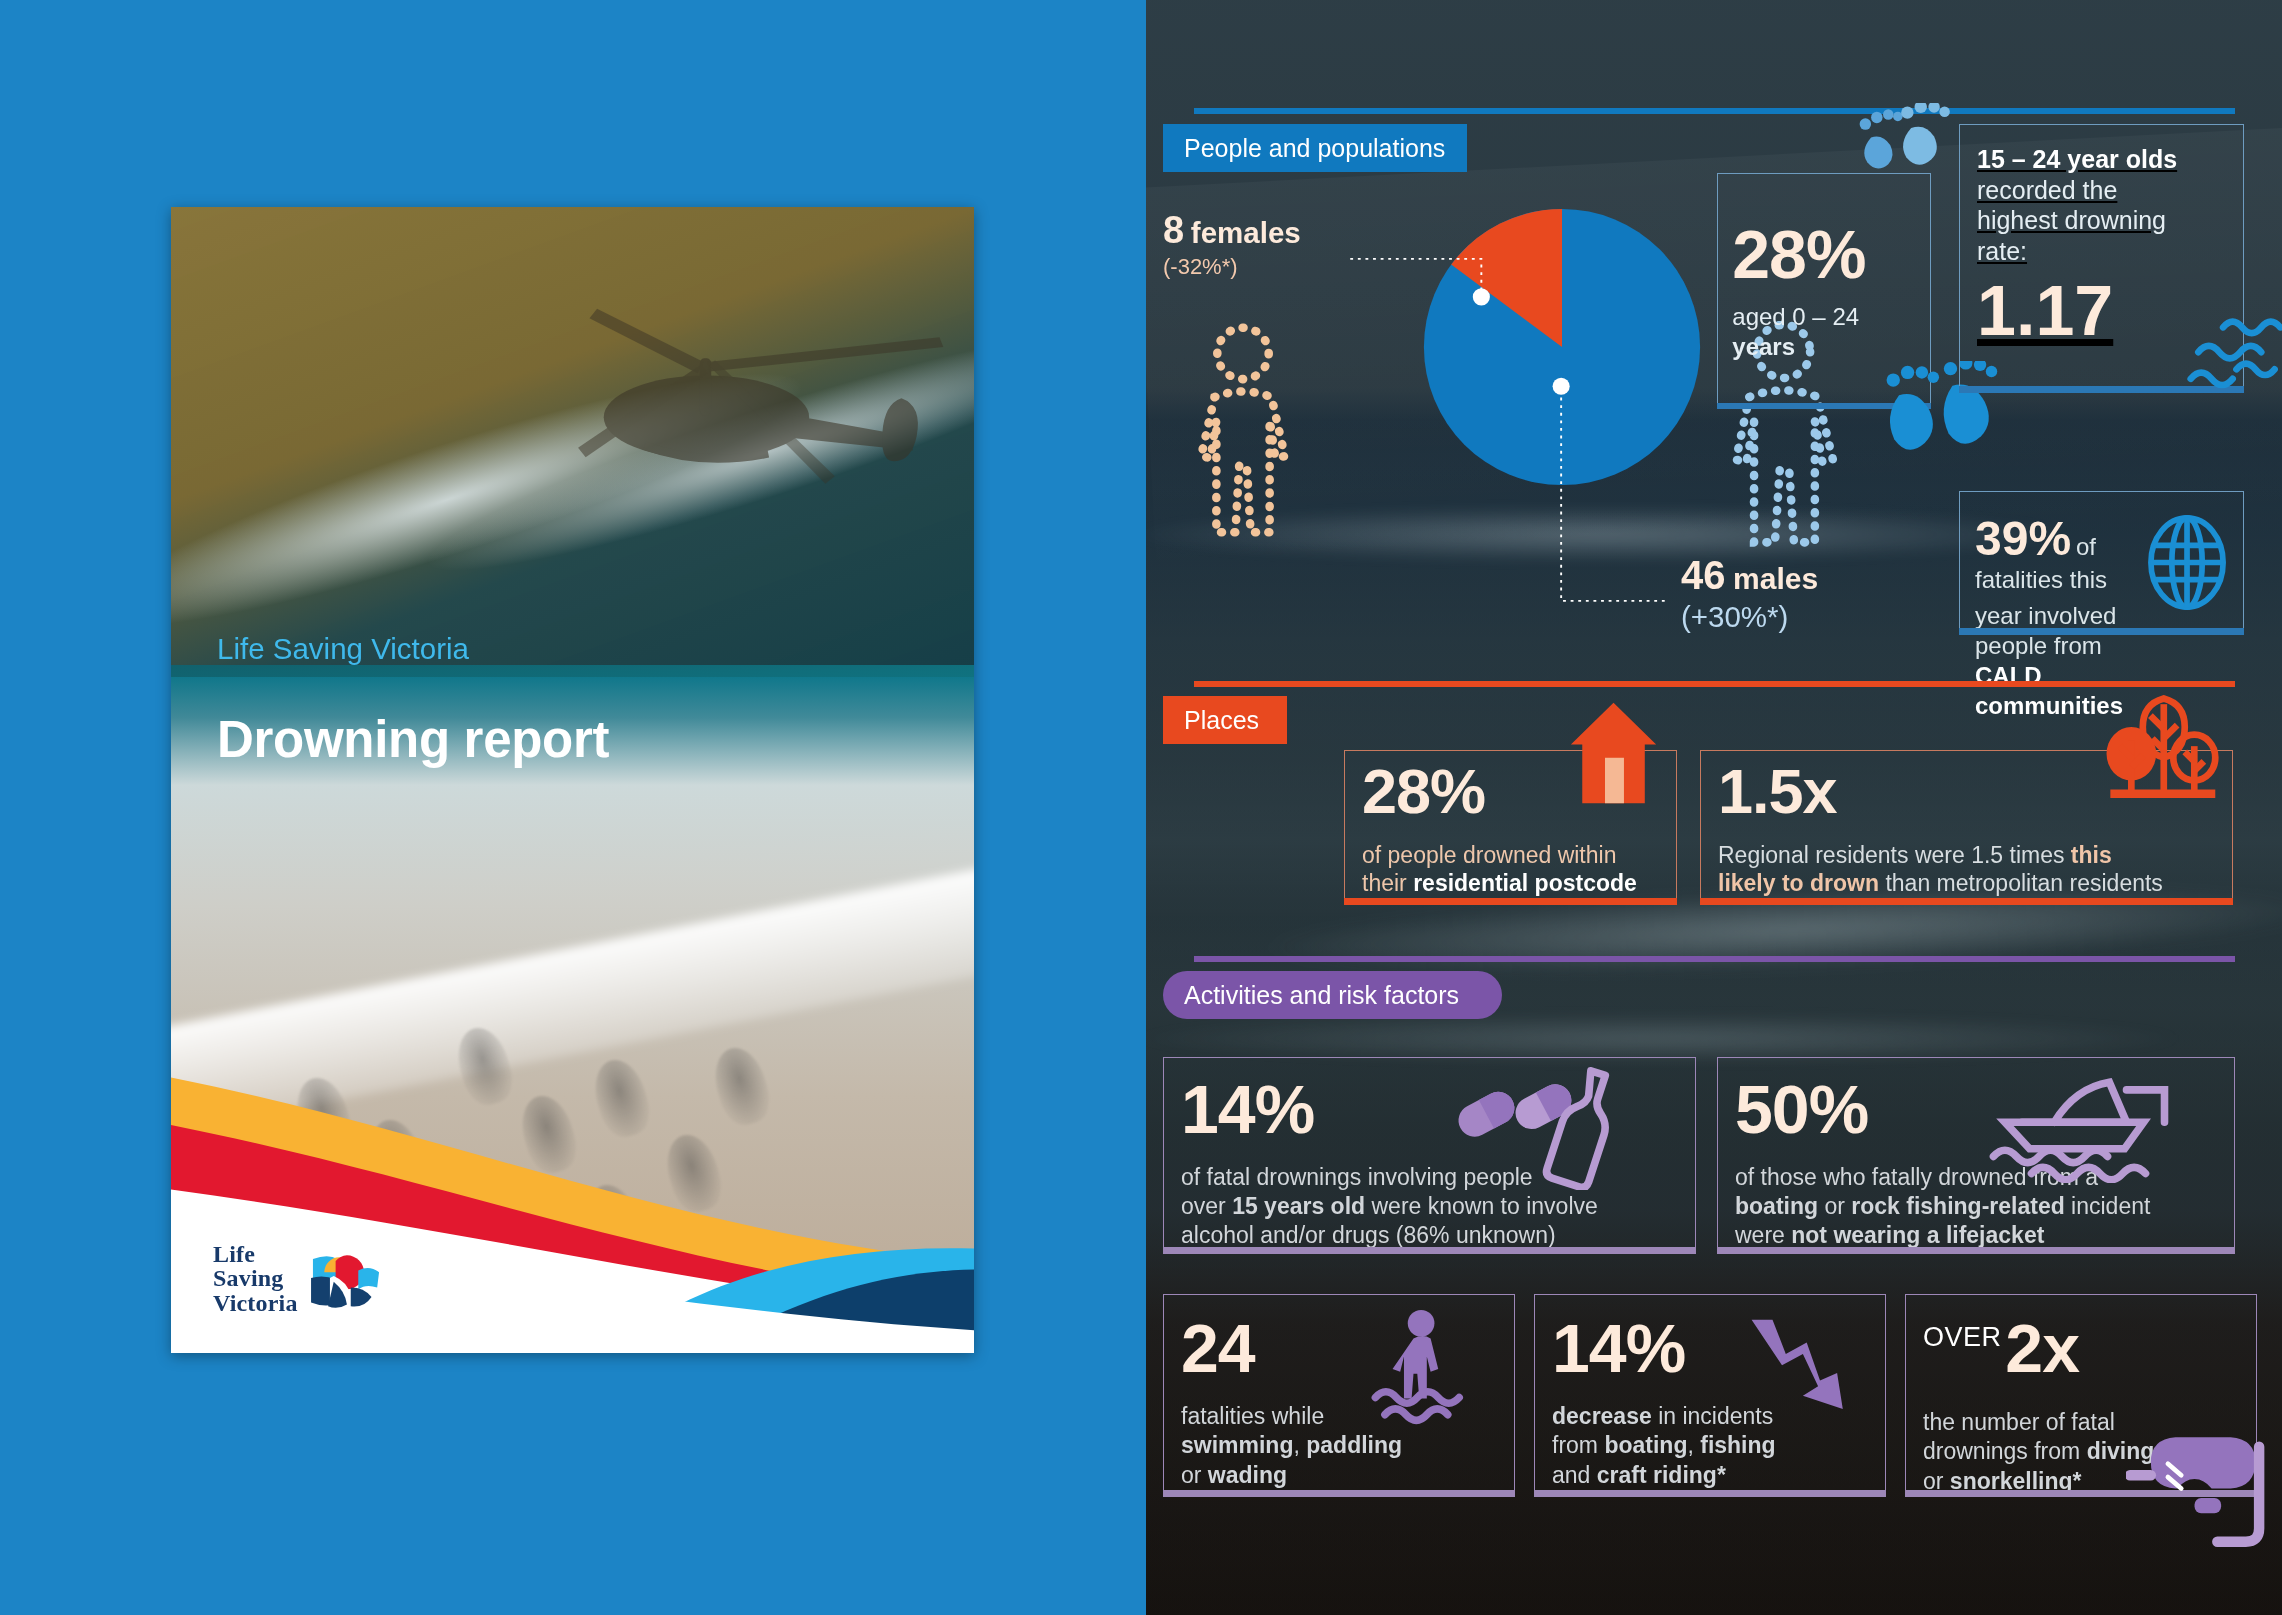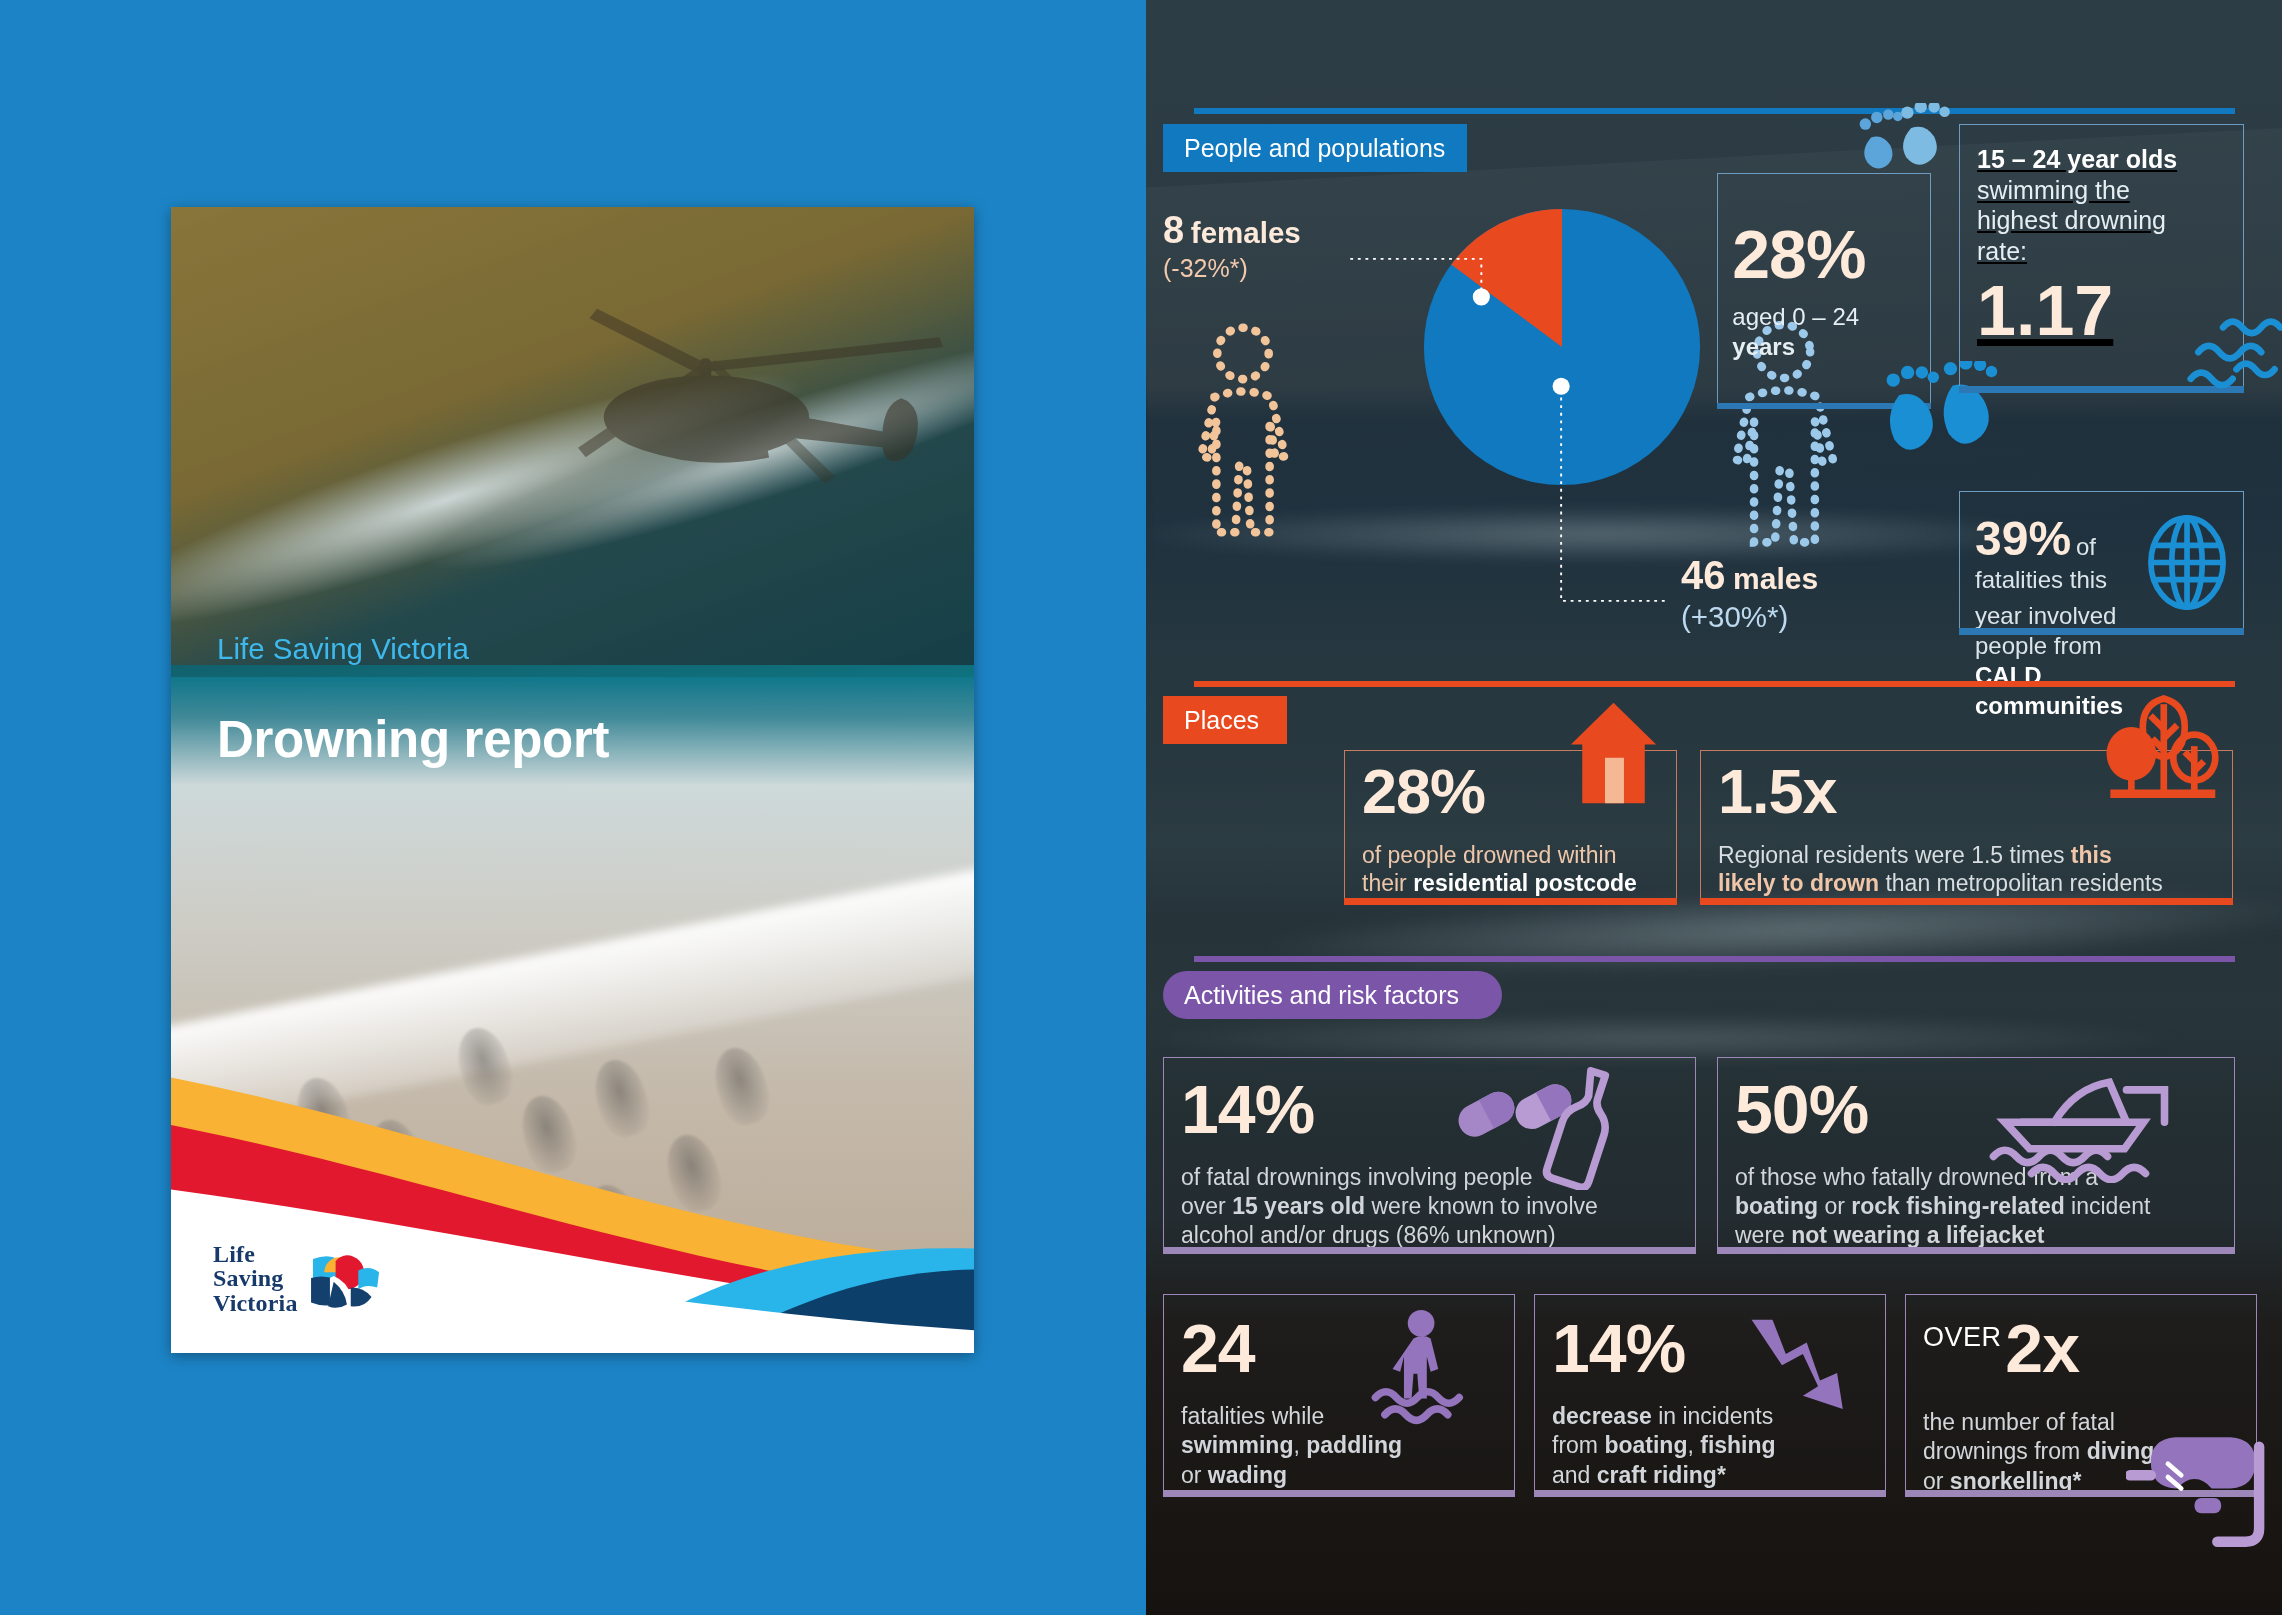--- a/index.html
+++ b/index.html
@@ -182,21 +182,21 @@
 
       <div class="rule" style="left:48px;top:108px;width:1041px;background:#1079bf;"></div>
       <div class="sect-tab" style="left:17px;top:124px;width:304px;background:#1079bf;">
         <span>People and populations</span>
       </div>
 
       <div style="position:absolute;left:17px;top:211px;">
         <div style="color:#fdeadb;font-size:38px;font-weight:700;line-height:1;">
           <span>8</span><span style="font-size:29.5px;font-weight:700;margin-left:6.7px;">females</span>
         </div>
-        <div style="color:#f3c9ad;font-size:25px;margin-top:4.8px;">(-32%*)</div>
+        <div style="color:#f3c9ad;font-size:22px;margin-top:4.8px;">(-32%*)</div>
       </div>
 
       <svg style="position:absolute;left:276px;top:207px;" width="280" height="280" viewBox="0 0 294 294">
           <circle cx="147" cy="147" r="145" fill="#1079bf"></circle>
           <path d="M 147 147 L 147 2 A 145 145 0 0 0 30.692137050518653 60.41200420309599 Z" fill="#e8491f"></path>
         </svg>
 
       <svg style="position:absolute;left:171px;top:209px;" width="399" height="438" viewBox="0 0 420 460">
         <polyline points="35,52 173,52 173,88" fill="none" stroke="#ffffff" stroke-width="2" stroke-dasharray="3 5"></polyline>
         <circle cx="173" cy="92" r="9" fill="#ffffff"></circle>
@@ -266,21 +266,21 @@
             <circle cx="92" cy="2" r="7"></circle>
             <circle cx="107" cy="4" r="6.5"></circle>
             <circle cx="119" cy="11" r="6"></circle>
         </g>
       </svg>
 
       <div class="statbox" style="left:813px;top:124px;width:285px;height:268px;border-color:#6e9cc0;">
         <div style="position:absolute;left:17px;top:19px;text-decoration:underline;">
           <div style="font-size:25px;color:#ffffff;font-weight:700;line-height:1.22;">15 – 24 year olds</div>
           <div style="font-size:25px;color:#e5eef3;line-height:1.22;font-weight:400;">
-            <span>swimming the</span><br>
+            <span>recorded the</span><br>
             <span>highest drowning</span><br>
             <span>rate:</span>
           </div>
           <div style="font-size:70px;font-weight:700;color:#fdeadb;line-height:1;margin-top:9.5px;">1.17</div>
         </div>
       </div>
       <div style="position:absolute;left:813px;top:386px;width:285px;height:6.7px;background:#2b78b5;"></div>
 
       <svg style="position:absolute;left:1037px;top:314px;" width="105" height="81" viewBox="0 0 110 85">
         <g fill="none" stroke="#1a8fd4" stroke-width="7" stroke-linecap="round">

